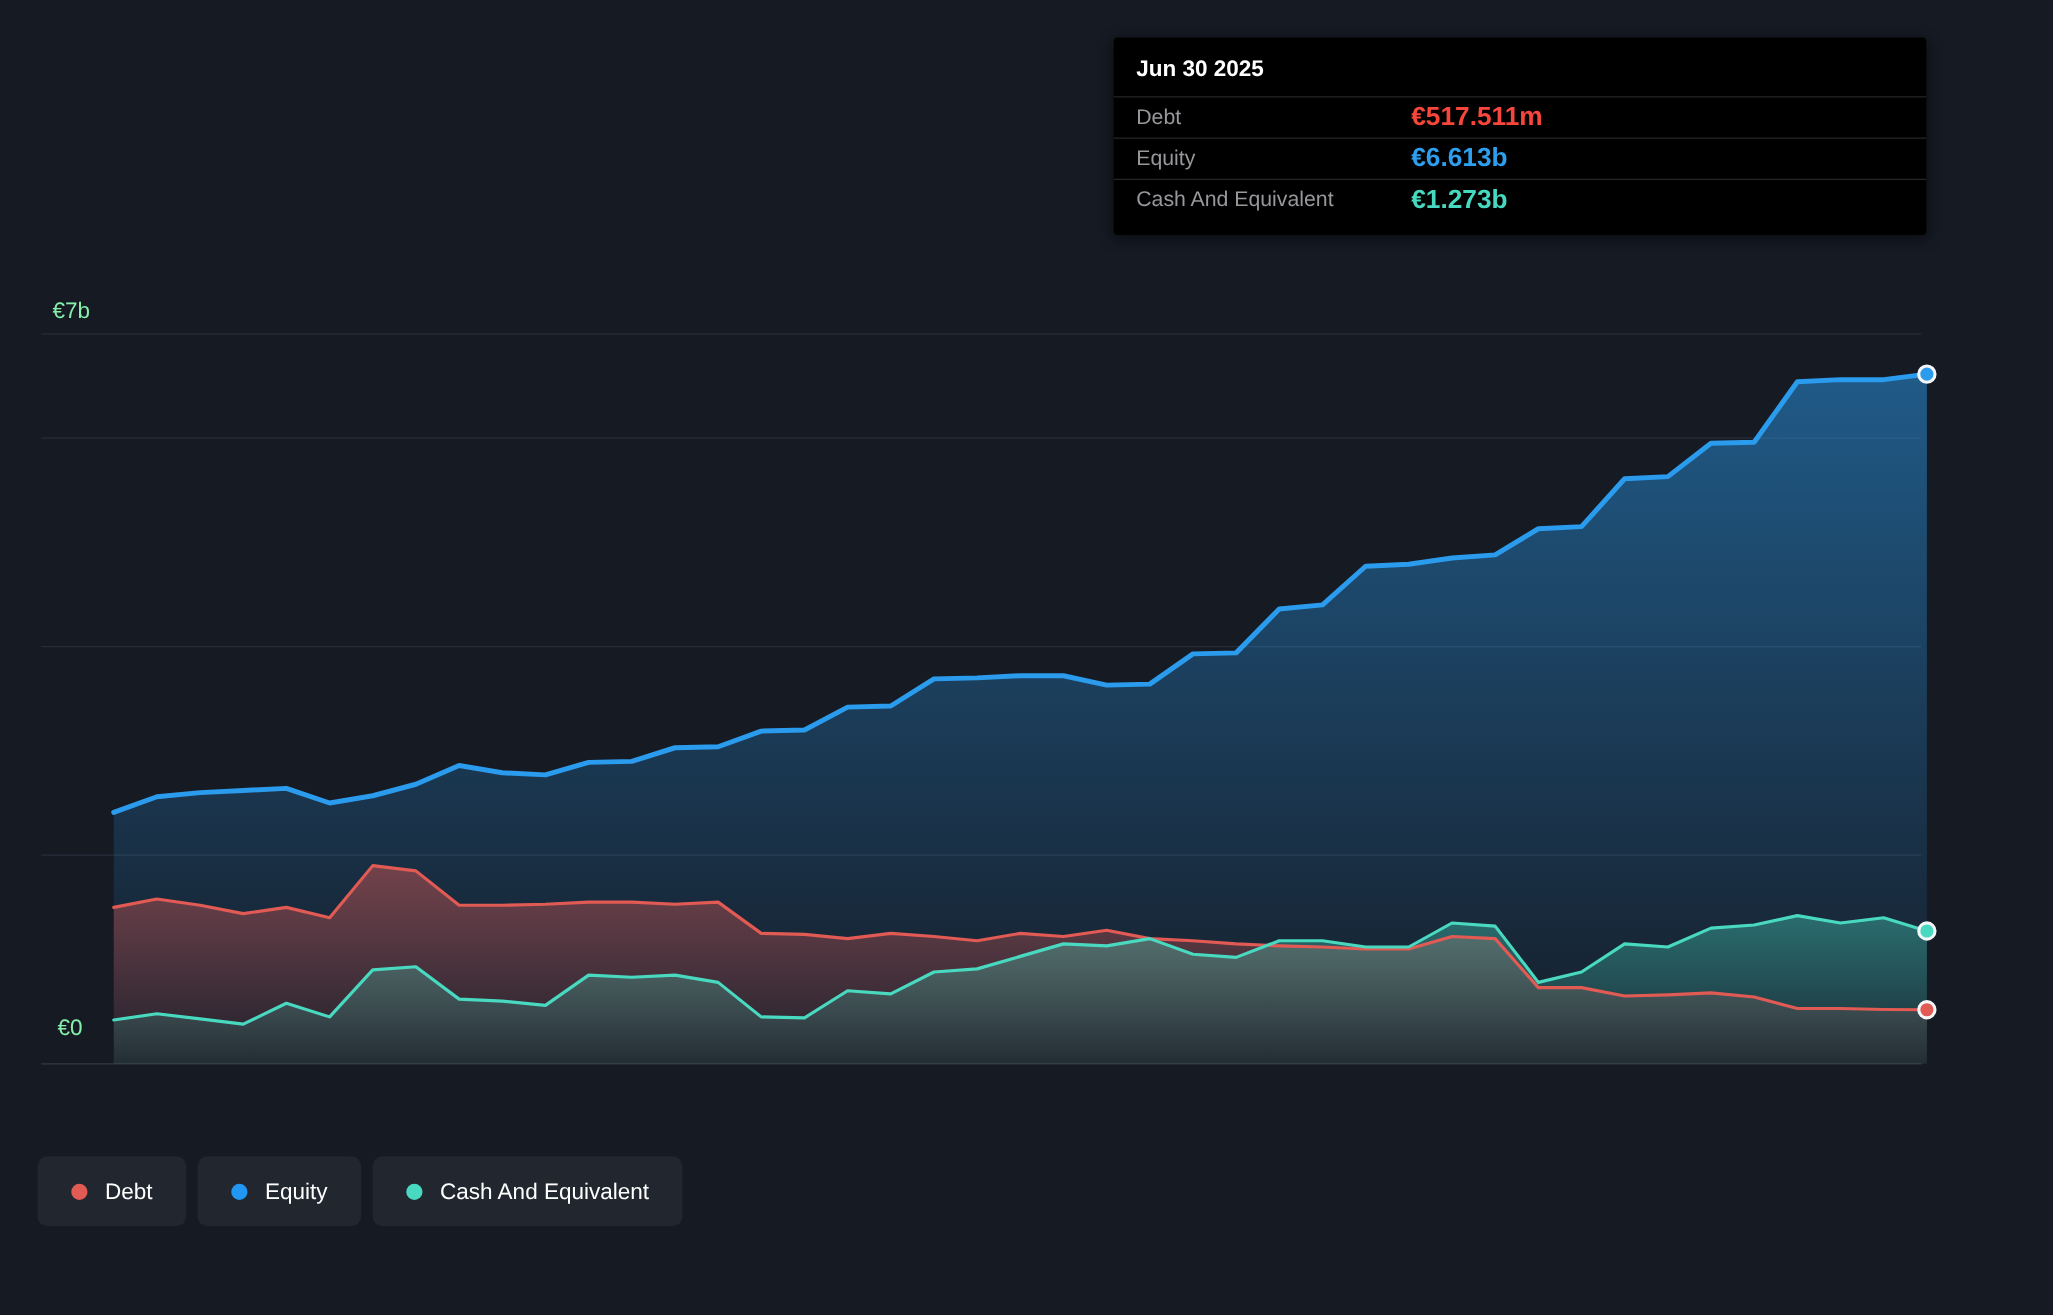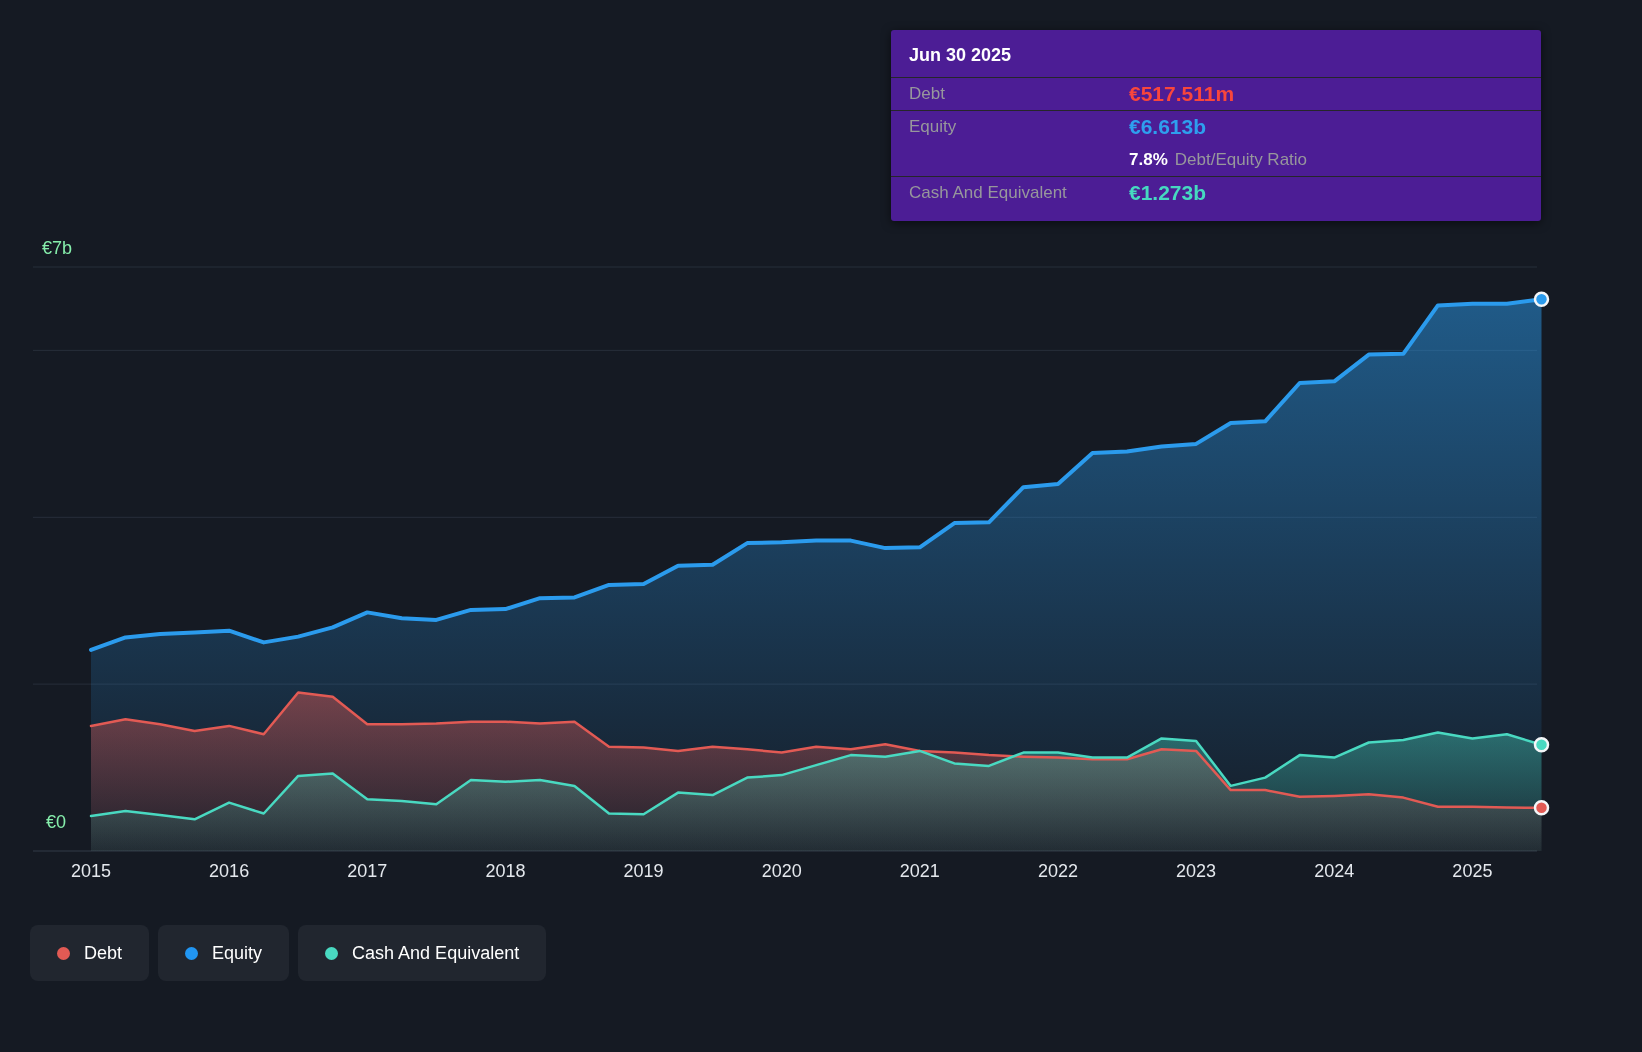--- a/index.html
+++ b/index.html
@@ -17,21 +17,21 @@
 
   .y-label { position:absolute; color:#86efac; font-size:18px; }
   .y-label.y7 { left:42px; top:238px; }
   .y-label.y0 { left:46px; top:812px; }
 
   #x-axis { position:absolute; top:861px; left:0; width:100%; height:26px; }
   .x-label { position:absolute; top:0; transform:translateX(-50%); color:#e4e8ed; font-size:18px; }
 
   .tooltip {
     position:absolute; left:891px; top:30px; width:650px;
-    background:#4c1d95; border-radius:3px; padding-bottom:12px;
+    background:#000000; border-radius:3px; padding-bottom:12px;
     box-shadow:0 2px 10px rgba(0,0,0,.55);
   }
   .tt-title { padding:15px 18px 11px; color:#ffffff; font-size:18px; font-weight:700; }
   .tt-row { display:flex; align-items:center; height:33px; padding:0 18px; }
   .tt-row.bt { border-top:1px solid #26262a; }
   .tt-label { flex:0 0 220px; color:#97979c; font-size:17px; }
   .tt-value { font-size:21px; font-weight:700; }
   .tt-value.v-debt { color:#f8463c; }
   .tt-value.v-equity { color:#2e9fee;text-align:right; }
   .tt-value.v-cash { color:#46d9c0; }
@@ -81,47 +81,30 @@
       <path d="M91.0 816.0 L125.5 811.0 L160.1 815.1 L194.6 819.3 L229.1 802.6 L263.7 813.5 L298.2 775.9 L332.7 773.4 L367.3 799.3 L401.8 800.9 L436.3 804.3 L470.9 780.1 L505.4 781.8 L540.0 780.1 L574.5 785.9 L609.0 813.5 L643.6 814.3 L678.1 792.6 L712.6 795.1 L747.2 777.6 L781.7 775.1 L816.2 765.1 L850.8 755.1 L885.3 756.7 L919.8 750.9 L954.4 763.4 L988.9 765.9 L1023.4 752.6 L1058.0 752.6 L1092.5 757.6 L1127.0 757.6 L1161.6 738.4 L1196.1 740.9 L1230.7 785.9 L1265.2 777.6 L1299.7 755.1 L1334.3 757.6 L1368.8 742.5 L1403.3 740.0 L1437.9 732.5 L1472.4 738.4 L1506.9 734.2 L1541.5 744.8" fill="none" stroke="#49d9c1" stroke-width="2.5" stroke-linejoin="round" stroke-linecap="round"></path>
       <path d="M91.0 649.9 L125.5 637.4 L160.1 634.1 L194.6 632.4 L229.1 630.7 L263.7 642.4 L298.2 636.6 L332.7 627.4 L367.3 612.4 L401.8 618.2 L436.3 619.9 L470.9 609.9 L505.4 609.1 L540.0 598.2 L574.5 597.4 L609.0 584.9 L643.6 584.0 L678.1 565.7 L712.6 564.8 L747.2 543.1 L781.7 542.3 L816.2 540.6 L850.8 540.6 L885.3 548.1 L919.8 547.3 L954.4 523.1 L988.9 522.3 L1023.4 487.2 L1058.0 483.9 L1092.5 453.0 L1127.0 451.4 L1161.6 446.4 L1196.1 443.9 L1230.7 423.0 L1265.2 421.3 L1299.7 383.0 L1334.3 381.3 L1368.8 354.6 L1403.3 353.8 L1437.9 305.4 L1472.4 303.7 L1506.9 303.7 L1541.5 299.3" fill="none" stroke="#2b9bed" stroke-width="4" stroke-linejoin="round" stroke-linecap="round"></path>
       <circle cx="1541.5" cy="807.8" r="6.5" fill="#e25a54" stroke="#f4f6f8" stroke-width="2.5"></circle>
       <circle cx="1541.5" cy="744.8" r="6.5" fill="#49d9c1" stroke="#f4f6f8" stroke-width="2.5"></circle>
       <circle cx="1541.5" cy="299.3" r="6.5" fill="#2b9bed" stroke="#f4f6f8" stroke-width="2.5"></circle>
     </svg>
 
   <div class="y-label y7">€7b</div>
   <div class="y-label y0">€0</div>
 
-  <div id="x-axis">
-      <div class="x-label" style="left: 91px;">2015</div>
-      <div class="x-label" style="left: 229.14px;">2016</div>
-      <div class="x-label" style="left: 367.28px;">2017</div>
-      <div class="x-label" style="left: 505.42px;">2018</div>
-      <div class="x-label" style="left: 643.56px;">2019</div>
-      <div class="x-label" style="left: 781.7px;">2020</div>
-      <div class="x-label" style="left: 919.84px;">2021</div>
-      <div class="x-label" style="left: 1057.98px;">2022</div>
-      <div class="x-label" style="left: 1196.12px;">2023</div>
-      <div class="x-label" style="left: 1334.26px;">2024</div>
-      <div class="x-label" style="left: 1472.4px;">2025</div>
-    </div>
 
   <div class="tooltip">
     <div class="tt-title">Jun 30 2025</div>
     <div class="tt-row bt">
       <span class="tt-label">Debt</span>
       <span class="tt-value v-debt">€517.511m</span>
     </div>
     <div class="tt-row bt">
       <span class="tt-label">Equity</span>
       <span class="tt-value v-equity">€6.613b</span>
-    </div>
-    <div class="tt-row">
-      <span class="tt-label"></span>
-      <span class="tt-ratio"><b>7.8%</b><span>Debt/Equity Ratio</span></span>
     </div>
     <div class="tt-row bt">
       <span class="tt-label">Cash And Equivalent</span>
       <span class="tt-value v-cash">€1.273b</span>
     </div>
   </div>
 
   <div class="legend">
     <div class="pill">
       <span class="dot dot-debt"></span>

